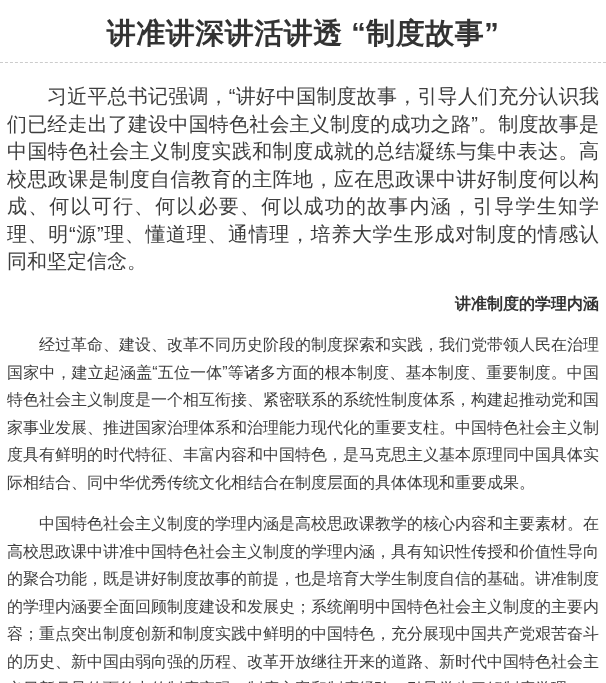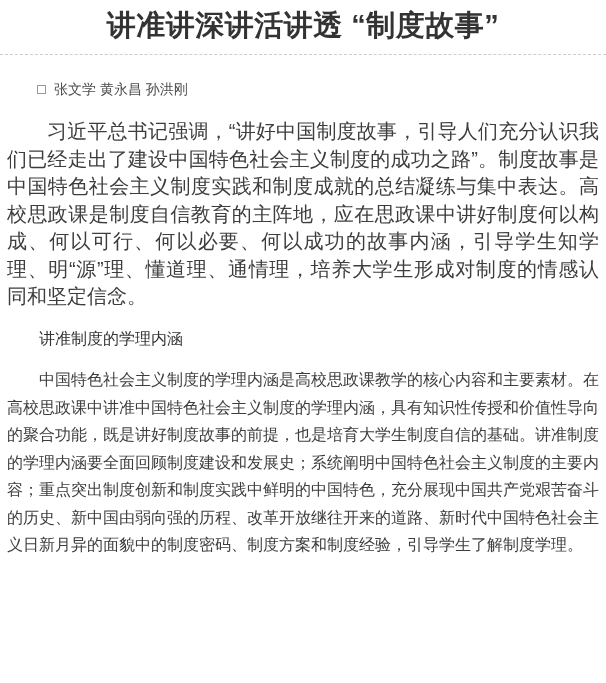--- a/index.html
+++ b/index.html
@@ -10,21 +10,21 @@
     width: 606px;
     height: 683px;
     background: #ffffff;
     overflow: hidden;
     font-family: "Liberation Sans", sans-serif;
   }
   .article {
     padding: 0 7px;
   }
   .article-title {
-    margin: 0;
+    margin: 8px;
     padding-top: 6px;
     font-size: 29px;
     line-height: 38px;
     font-weight: 700;
     color: #333333;
     text-align: center;
     letter-spacing: 0.5px;
   }
   .title-divider {
     border: none;
@@ -55,47 +55,45 @@
     font-size: 20px;
     line-height: 27.5px;
     color: #3d3d3d;
     text-align: justify;
     text-indent: 2em;
   }
   .section-heading {
     margin: 14px 0 0 0;
     font-size: 16px;
     line-height: 27.5px;
-    font-weight: 400;
+    font-weight: 700;
     color: #333333;
     text-indent: 2em;
+    text-align: right;
   }
   .section-paragraph {
     margin: 14px 0 0 0;
     font-size: 16px;
     line-height: 27.5px;
     color: #3d3d3d;
     text-align: justify;
     text-indent: 2em;
   }
 </style>
 </head>
 <body>
 
 <div class="article">
 
   <h1 class="article-title">讲准讲深讲活讲透 “制度故事”</h1>
 
   <hr class="title-divider">
 
-  <div class="byline">
-    <span class="byline-bullet"></span>
-    <span>张文学 黄永昌 孙洪刚</span>
-  </div>
 
   <p class="body-paragraph">习近平总书记强调，“讲好中国制度故事，引导人们充分认识我们已经走出了建设中国特色社会主义制度的成功之路”。制度故事是中国特色社会主义制度实践和制度成就的总结凝练与集中表达。高校思政课是制度自信教育的主阵地，应在思政课中讲好制度何以构成、何以可行、何以必要、何以成功的故事内涵，引导学生知学理、明“源”理、懂道理、通情理，培养大学生形成对制度的情感认同和坚定信念。</p>
 
   <h2 class="section-heading">讲准制度的学理内涵</h2>
 
+  <p class="section-paragraph">经过革命、建设、改革不同历史阶段的制度探索和实践，我们党带领人民在治理国家中，建立起涵盖“五位一体”等诸多方面的根本制度、基本制度、重要制度。中国特色社会主义制度是一个相互衔接、紧密联系的系统性制度体系，构建起推动党和国家事业发展、推进国家治理体系和治理能力现代化的重要支柱。中国特色社会主义制度具有鲜明的时代特征、丰富内容和中国特色，是马克思主义基本原理同中国具体实际相结合、同中华优秀传统文化相结合在制度层面的具体体现和重要成果。</p>
 
   <p class="section-paragraph">中国特色社会主义制度的学理内涵是高校思政课教学的核心内容和主要素材。在高校思政课中讲准中国特色社会主义制度的学理内涵，具有知识性传授和价值性导向的聚合功能，既是讲好制度故事的前提，也是培育大学生制度自信的基础。讲准制度的学理内涵要全面回顾制度建设和发展史；系统阐明中国特色社会主义制度的主要内容；重点突出制度创新和制度实践中鲜明的中国特色，充分展现中国共产党艰苦奋斗的历史、新中国由弱向强的历程、改革开放继往开来的道路、新时代中国特色社会主义日新月异的面貌中的制度密码、制度方案和制度经验，引导学生了解制度学理。</p>
 
 </div>
 
 </body></html>

